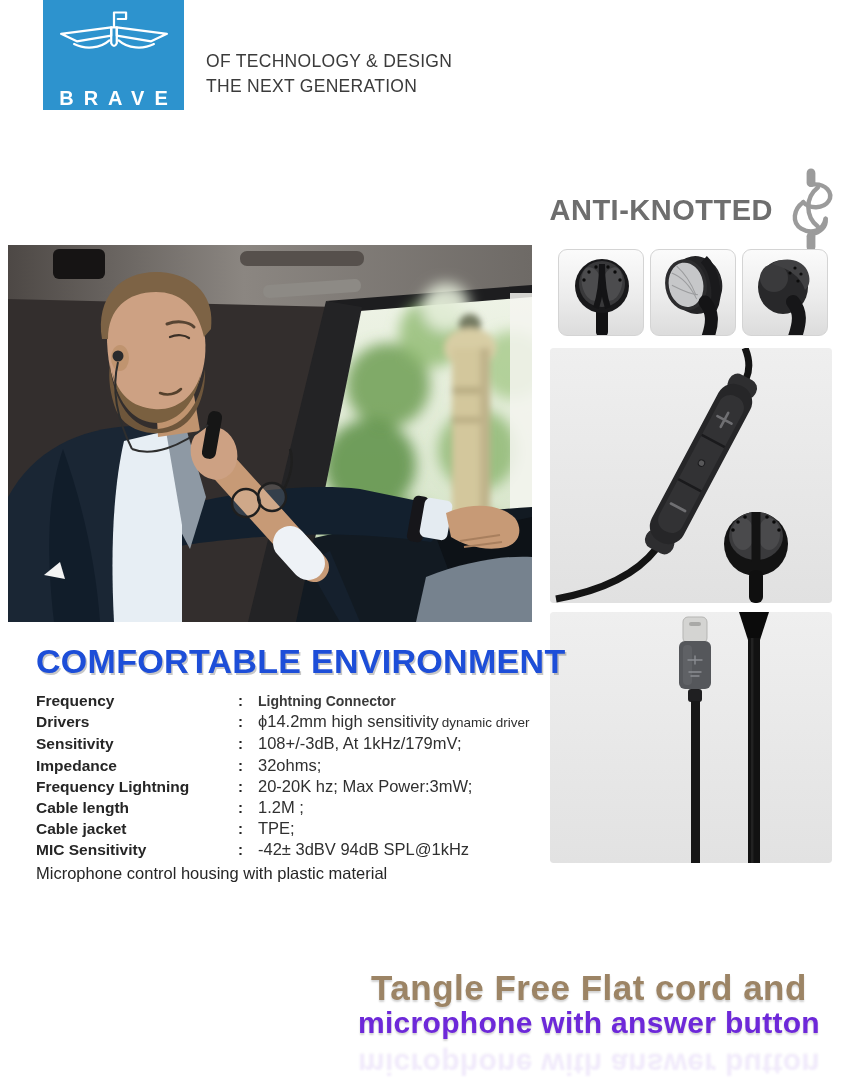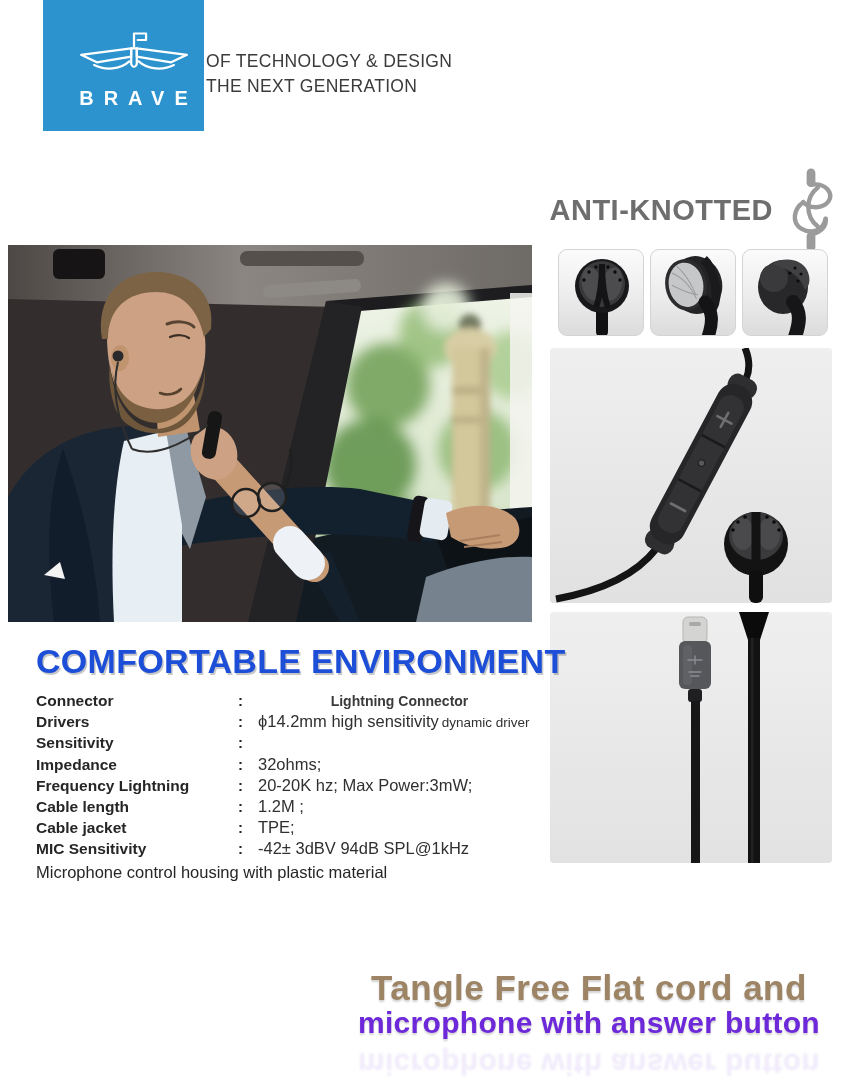--- a/index.html
+++ b/index.html
@@ -1,21 +1,21 @@
 <!DOCTYPE html>
 <html><head>
 <meta charset="utf-8">
 <style>
   html,body{margin:0;padding:0;background:#ffffff;}
   .page{position:relative;width:841px;height:1080px;background:#ffffff;overflow:hidden;
         font-family:"Liberation Sans","DejaVu Sans",sans-serif;}
 
   
-  .logo{position:absolute;left:43px;top:0;width:141px;height:131px;background:#2D93CE;
-        display:flex;flex-direction:column;align-items:center;justify-content:center;padding-left:20px;}
+  .logo{position:absolute;left:43px;top:0;width:141px;height:110px;background:#2D93CE;
+        display:flex;flex-direction:column;align-items:center;justify-content:space-between;}
   .logo svg{display:block;margin-top:6px;}
   .brand-name{color:#ffffff;font-weight:bold;font-size:20px;letter-spacing:10px;
               text-indent:10px;margin-top:8px;}
   .tagline{position:absolute;left:206px;top:49px;color:#3b3b3b;font-size:17.5px;
            line-height:25px;letter-spacing:.3px;}
 
   
   .anti{position:absolute;top:168px;right:4px;display:flex;align-items:center;gap:12px;}
   .anti-title{color:#6e6e6e;font-weight:bold;font-size:29px;letter-spacing:.5px;}
 
@@ -34,21 +34,21 @@
   
   .specs{position:absolute;left:36px;top:642px;width:505px;}
   .specs-heading{font-size:34px;font-weight:bold;color:#1d4ed8;letter-spacing:.3px;
                  text-shadow:1.5px 1.5px 0 rgba(0,0,0,.22);white-space:nowrap;}
   .spec-table{margin-top:10px;}
   .spec-row{display:grid;grid-template-columns:202px 20px 1fr;align-items:baseline;
             line-height:20.2px;}
   .spec-label{font-weight:bold;font-size:15.5px;color:#262626;}
   .spec-sep{font-weight:bold;font-size:15px;color:#262626;}
   .spec-value{font-size:16.5px;color:#303030;white-space:nowrap;}
-  .spec-value.small-bold{font-size:14px;font-weight:bold;color:#3a3a3a;text-align:center;}
+  .spec-value.small-bold{font-size:14px;font-weight:bold;color:#3a3a3a;}
   .value-small{font-size:13.5px;margin-left:3px;}
   .specs-footnote{margin-top:3px;font-weight:normal;font-size:16.5px;color:#262626;}
 
   
   .footer{position:absolute;right:21px;top:969px;text-align:center;line-height:1.08;}
   .footer-l1{font-size:35px;font-weight:bold;color:#9C8465;letter-spacing:.5px;
              text-shadow:0 2px 2px rgba(0,0,0,.18);white-space:nowrap;}
   .footer-l2{font-size:30px;font-weight:bold;color:#6d28d9;letter-spacing:.3px;
              text-shadow:0 2px 2px rgba(0,0,0,.18);white-space:nowrap;}
   .footer-reflection{position:absolute;right:21px;top:1048px;text-align:right;line-height:1.08;
@@ -298,32 +298,33 @@
       <path d="M189,0 H219 L210,28 H198 Z" fill="#0b0b0b"></path>
       <rect x="198" y="26" width="12" height="225" fill="#121212"></rect>
       <rect x="201" y="26" width="2.5" height="225" fill="#2d2d2d" opacity=".6"></rect>
     </svg>
   </div>
 
   <div class="specs">
     <div class="specs-heading">COMFORTABLE ENVIRONMENT</div>
     <div class="spec-table">
       <div class="spec-row">
-        <span class="spec-label">Connector</span>
+        <span class="spec-label">Frequency</span>
         <span class="spec-sep">:</span>
         <span class="spec-value small-bold">Lightning Connector</span>
       </div>
       <div class="spec-row">
         <span class="spec-label">Drivers</span>
         <span class="spec-sep">:</span>
         <span class="spec-value"><span>ϕ14.2mm high sensitivity</span><span class="value-small">dynamic driver</span></span>
       </div>
       <div class="spec-row">
         <span class="spec-label">Sensitivity</span>
         <span class="spec-sep">:</span>
+        <span class="spec-value">108+/-3dB, At 1kHz/179mV;</span>
       </div>
       <div class="spec-row">
         <span class="spec-label">Impedance</span>
         <span class="spec-sep">:</span>
         <span class="spec-value">32ohms;</span>
       </div>
       <div class="spec-row">
         <span class="spec-label">Frequency Lightning</span>
         <span class="spec-sep">:</span>
         <span class="spec-value">20-20K hz; Max Power:3mW;</span>

